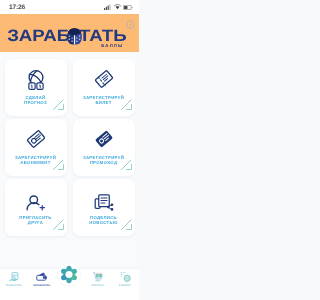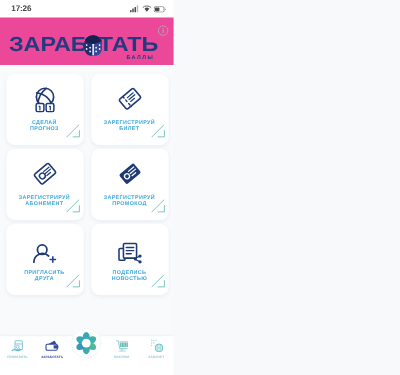--- a/index.html
+++ b/index.html
@@ -6,21 +6,21 @@
 html,body{width:139px;height:300px;overflow:hidden;}
 body{font-family:"Liberation Sans",sans-serif;background:#f7f9fb;-webkit-font-smoothing:antialiased;text-rendering:geometricPrecision;}
 .phone{position:relative;width:139px;height:300px;background:#f8fafb;}
 
 
 .statusbar{position:relative;height:14px;display:flex;align-items:center;justify-content:space-between;padding:0 6px 0 9px;background:#ffffff;}
 .clock{font-size:6.5px;font-weight:700;color:#464646;letter-spacing:-0.1px;font-family:"Liberation Sans",sans-serif;}
 .sb-right{display:flex;align-items:center;gap:2.5px;}
 
 
-.header{position:relative;height:38px;background:#ec4899;}
+.header{position:relative;height:38px;background:#fdba74;}
 .brand{position:absolute;left:-4px;right:0;top:16px;display:flex;align-items:flex-start;justify-content:center;height:14px;}
 .word{font-size:16.4px;font-weight:700;color:#223a7f;letter-spacing:0px;line-height:12px;display:block;transform:scaleX(1.14);transform-origin:center;}
 .dice-wrap{width:15px;height:15px;position:relative;margin:-1px 0px 0 0px;}
 .tail{display:flex;flex-direction:column;align-items:flex-end;}
 .sub{font-size:4.3px;font-weight:700;color:#223a7f;letter-spacing:1.2px;line-height:5px;text-align:center;margin-top:1px;}
 .info-btn{position:absolute;right:4px;top:2px;width:9px;height:9px;}
 
 
 .grid{display:grid;grid-template-columns:1fr 1fr;column-gap:6px;row-gap:3px;padding:7px 4.5px 0 4.5px;}
 .card{position:relative;background:#ffffff;border-radius:7px;height:57px;box-shadow:0 1px 3px rgba(70,95,150,.07);overflow:hidden;}

